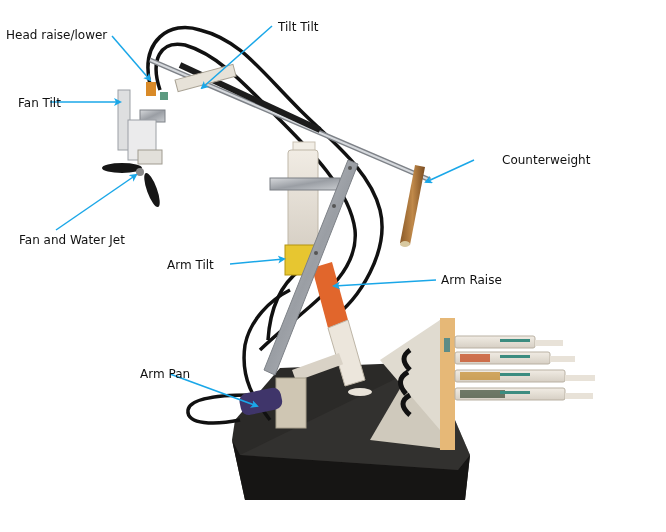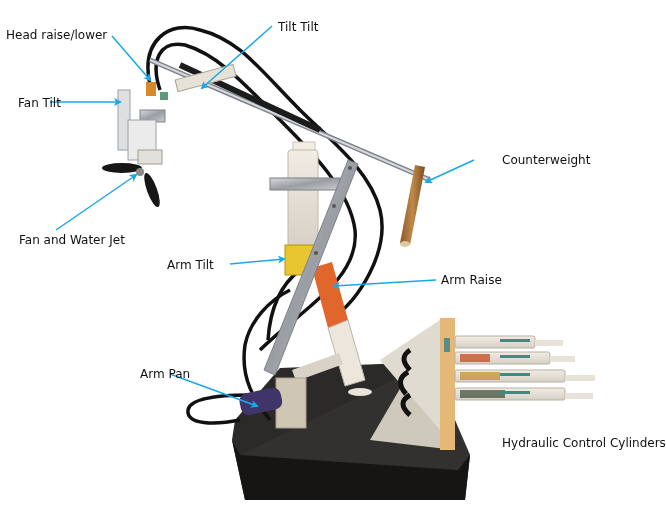--- a/index.html
+++ b/index.html
@@ -140,14 +140,13 @@
   </svg>
 
   <div class="label" style="left:6px;top:28px;">Head raise/lower</div>
   <div class="label" style="left:278px;top:20px;">Tilt Tilt</div>
   <div class="label" style="left:3px;top:96px;margin-left:15px;">Fan Tilt</div>
   <div class="label" style="left:3px;top:233px;margin-left:16px;">Fan and Water Jet</div>
   <div class="label" style="left:502px;top:153px;">Counterweight</div>
   <div class="label" style="left:167px;top:258px;">Arm Tilt</div>
   <div class="label" style="left:441px;top:273px;">Arm Raise</div>
   <div class="label" style="left:116px;top:367px;margin-left:24px;">Arm Pan</div>
-  <div class="label" style="left:502px;top:436px;">Hydraulic Control Cylinders</div>
 </div>
 
 </body></html>

